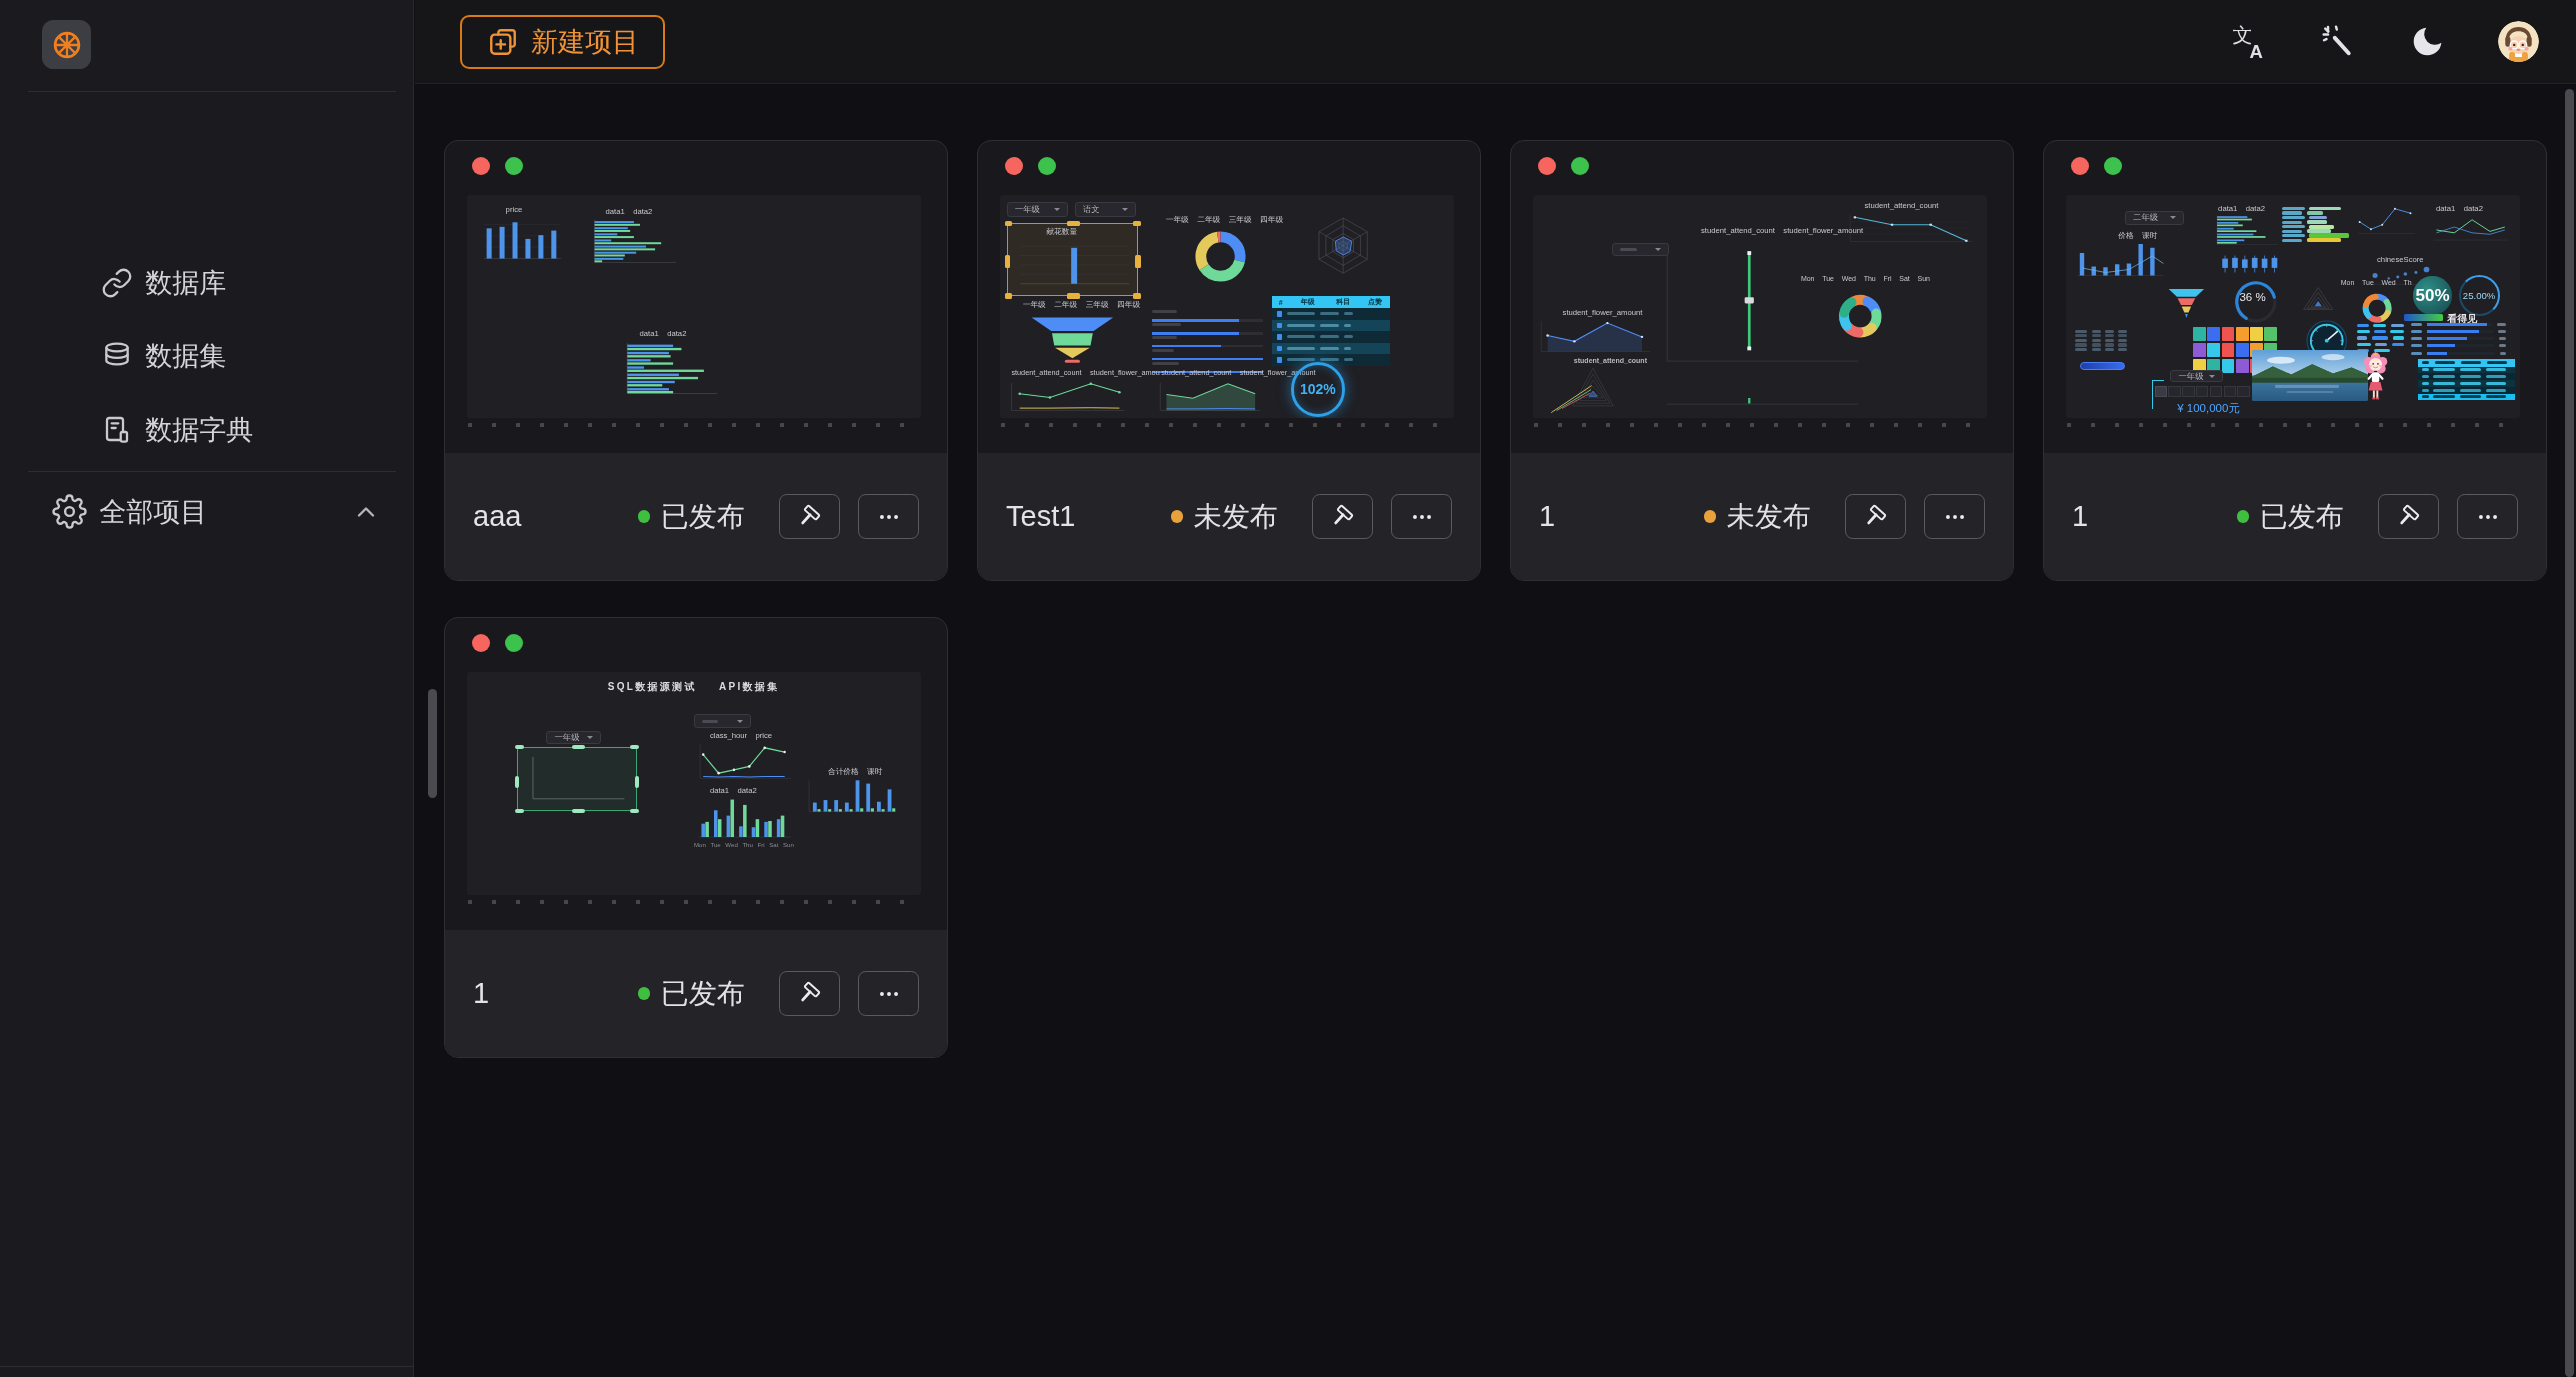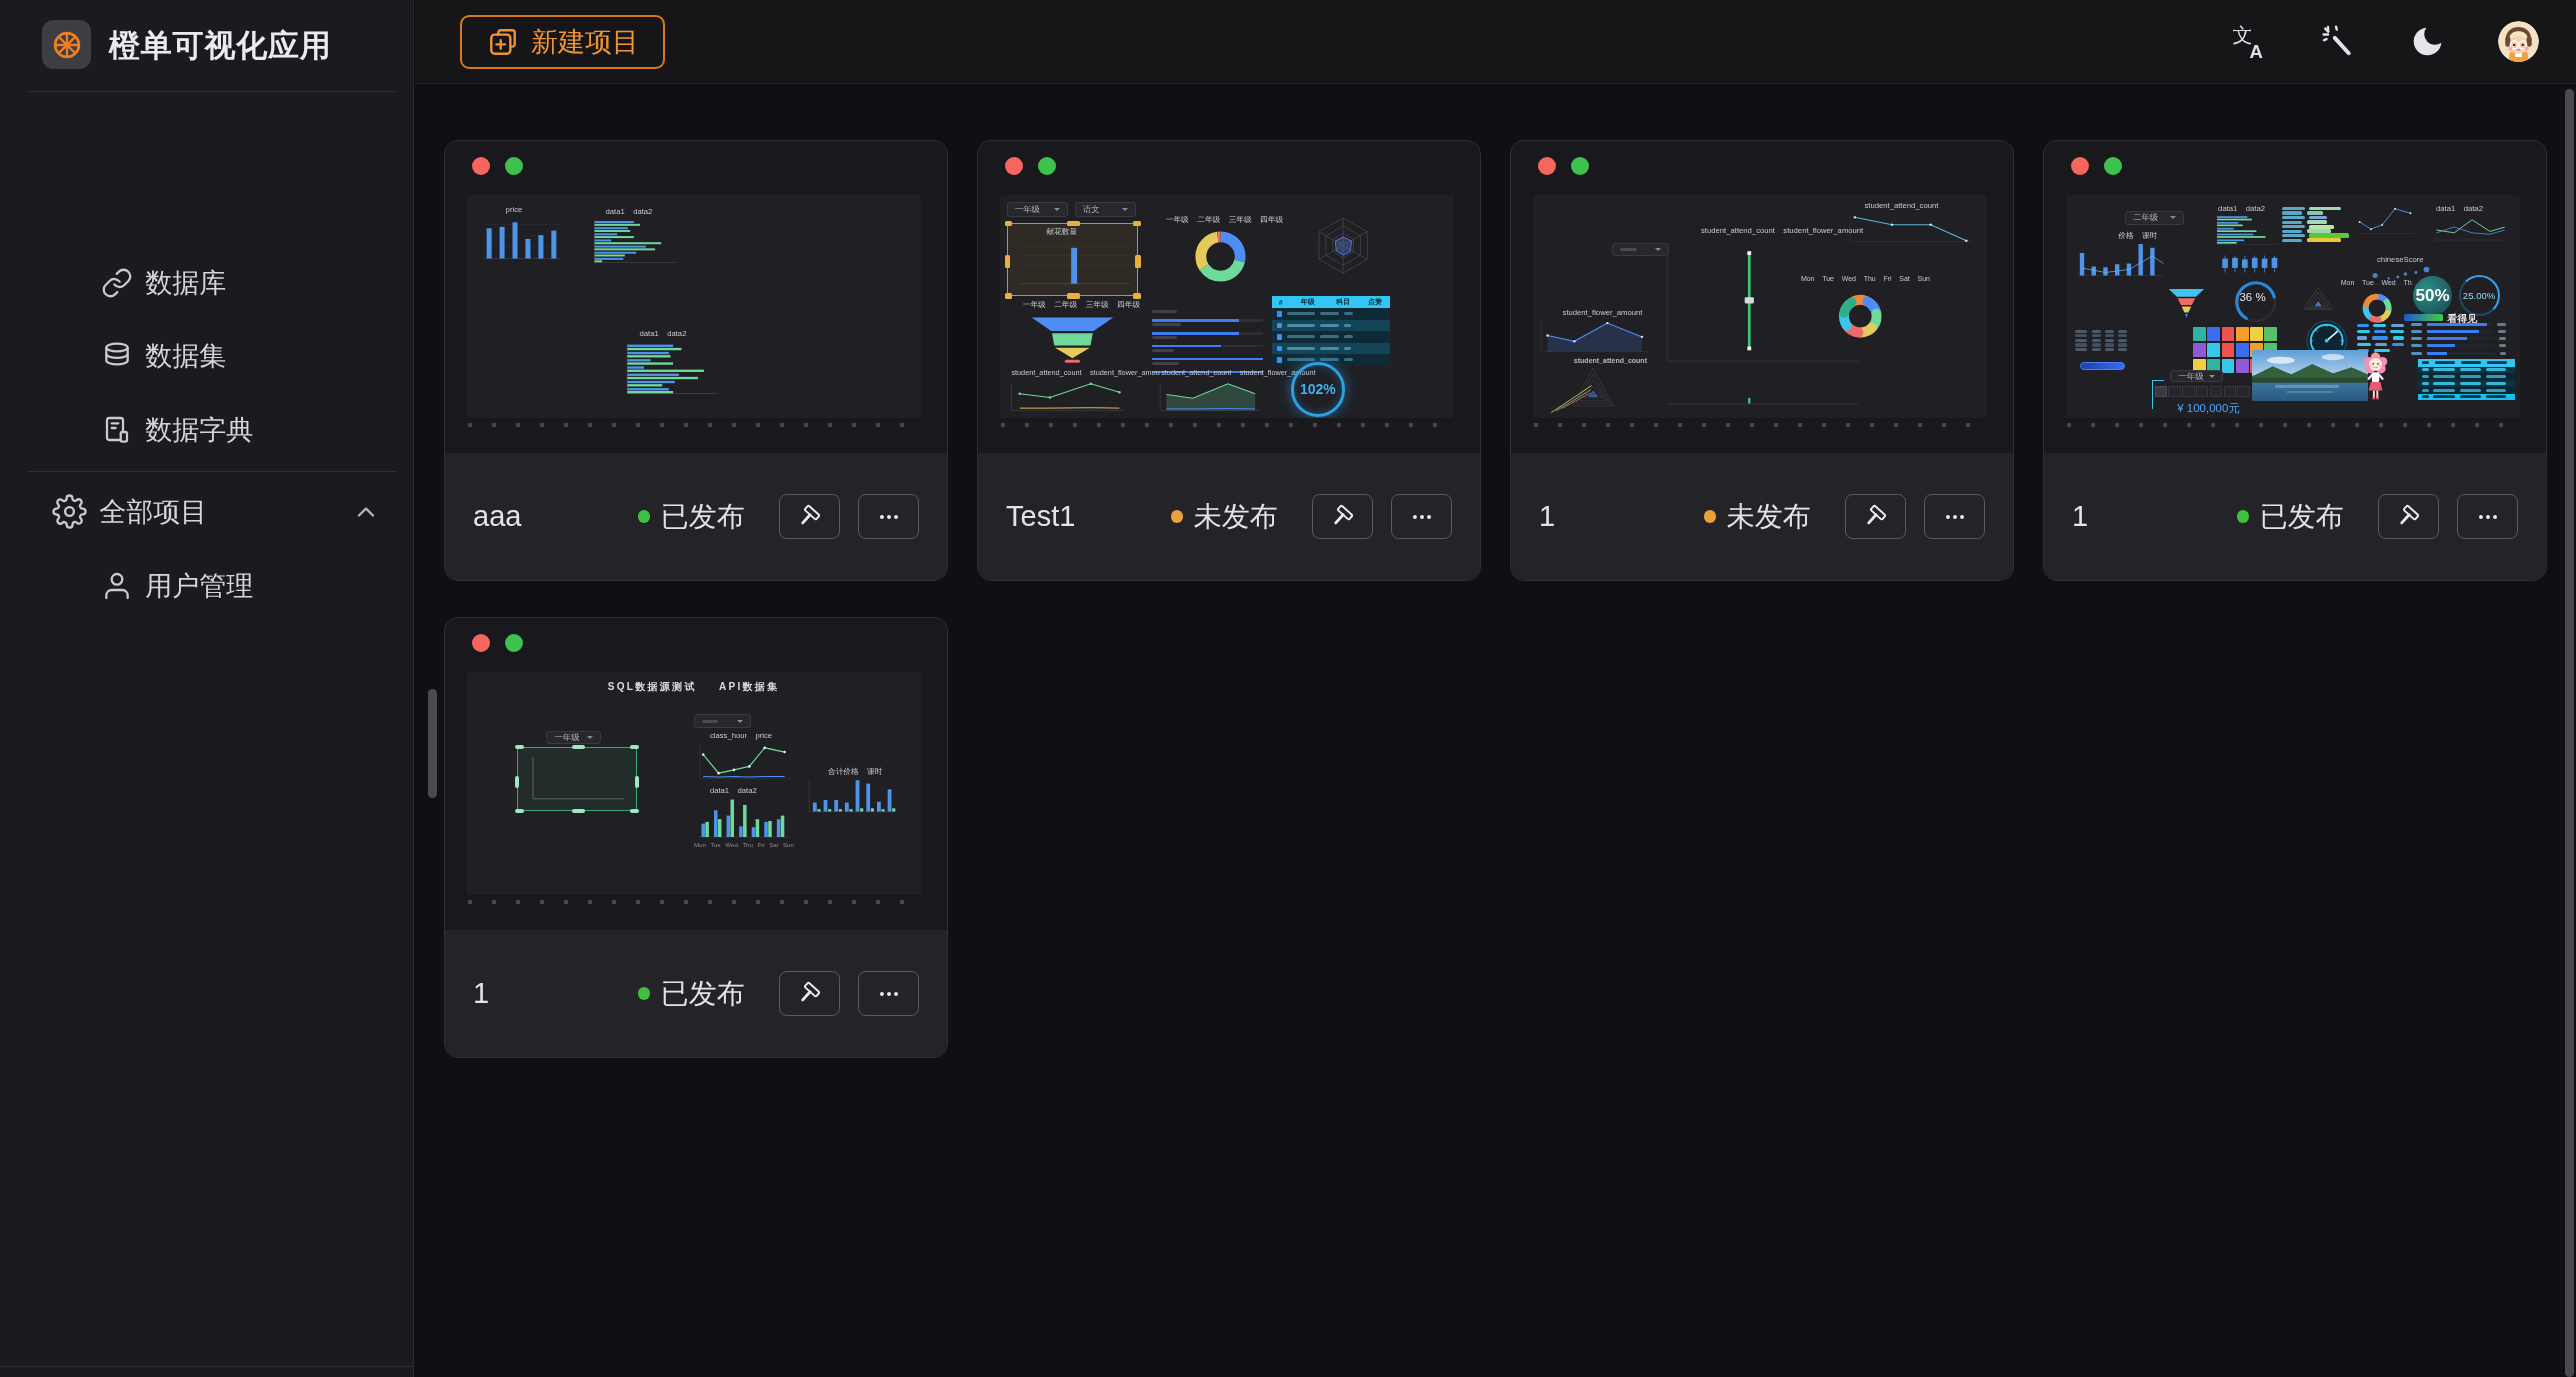--- a/index.html
+++ b/index.html
@@ -59,21 +59,20 @@
 <body>
 
 <aside class="sidebar">
   <div class="logo">
     <svg width="34" height="34" viewBox="0 0 24 24">
       <circle cx="12" cy="12" r="8.4" fill="none" stroke="#ef7f1f" stroke-width="1.9"></circle>
       <path d="M12 4.2v15.6M4.2 12h15.6M6.6 6.6l10.8 10.8M17.4 6.6 6.6 17.4" stroke="#ef7f1f" stroke-width="1.6"></path>
       <circle cx="12" cy="12" r="2.1" fill="#ef7f1f"></circle>
     </svg>
   </div>
-  <div class="app-title">橙单可视化应用</div>
   <div class="sdiv" style="top:91px"></div>
 
 
 
   <div class="mrow" style="top:246px;height:74px">
     <svg class="sicon" viewBox="0 0 24 24" fill="none" stroke="currentColor" stroke-width="1.7" stroke-linecap="round" stroke-linejoin="round">
       <path d="M10 13a5 5 0 0 0 7.54.54l3-3a5 5 0 0 0-7.07-7.07l-1.72 1.71"></path>
       <path d="M14 11a5 5 0 0 0-7.54-.54l-3 3a5 5 0 0 0 7.07 7.07l1.71-1.71"></path>
     </svg>
     <span class="lbl">数据库</span>
@@ -103,27 +102,20 @@
     <svg class="gicon" viewBox="0 0 24 24" fill="none" stroke="currentColor" stroke-width="1.6" stroke-linecap="round" stroke-linejoin="round">
       <circle cx="12" cy="12" r="3"></circle>
       <path d="M19.4 15a1.65 1.65 0 0 0 .33 1.82l.06.06a2 2 0 0 1 0 2.83 2 2 0 0 1-2.83 0l-.06-.06a1.65 1.65 0 0 0-1.82-.33 1.65 1.65 0 0 0-1 1.51V21a2 2 0 0 1-2 2 2 2 0 0 1-2-2v-.09A1.65 1.65 0 0 0 9 19.4a1.65 1.65 0 0 0-1.82.33l-.06.06a2 2 0 0 1-2.83 0 2 2 0 0 1 0-2.83l.06-.06a1.65 1.65 0 0 0 .33-1.82 1.65 1.65 0 0 0-1.51-1H3a2 2 0 0 1-2-2 2 2 0 0 1 2-2h.09A1.65 1.65 0 0 0 4.6 9a1.65 1.65 0 0 0-.33-1.82l-.06-.06a2 2 0 0 1 0-2.83 2 2 0 0 1 2.83 0l.06.06a1.65 1.65 0 0 0 1.82.33H9a1.65 1.65 0 0 0 1-1.51V3a2 2 0 0 1 2-2 2 2 0 0 1 2 2v.09a1.65 1.65 0 0 0 1 1.51 1.65 1.65 0 0 0 1.82-.33l.06-.06a2 2 0 0 1 2.83 0 2 2 0 0 1 0 2.83l-.06.06a1.65 1.65 0 0 0-.33 1.82V9a1.65 1.65 0 0 0 1.51 1H21a2 2 0 0 1 2 2 2 2 0 0 1-2 2h-.09a1.65 1.65 0 0 0-1.51 1z"></path>
     </svg>
     <span class="lbl">全部项目</span>
     <svg class="chev" viewBox="0 0 24 24" fill="none" stroke="currentColor" stroke-width="2" stroke-linecap="round" stroke-linejoin="round">
         <path d="M6 15l6-6 6 6"></path>
       </svg>
   </div>
 
-  <div class="mrow" style="top:549px;height:74px">
-    <svg class="sicon" viewBox="0 0 24 24" fill="none" stroke="currentColor" stroke-width="1.7" stroke-linecap="round" stroke-linejoin="round">
-      <path d="M20 21v-2a4 4 0 0 0-4-4H8a4 4 0 0 0-4 4v2"></path>
-        <circle cx="12" cy="7" r="4"></circle>
-    </svg>
-    <span class="lbl">用户管理</span>
-  </div>
 
   <div class="sdiv" style="top:1366px;left:0;right:0"></div>
 </aside>
 
 <div class="sthumb" style="left:428px;top:689px;height:109px"></div>
 
 <header class="topbar">
   <button class="new-btn">
     <svg viewBox="0 0 24 24" fill="none" stroke="currentColor" stroke-width="1.8" stroke-linecap="round" stroke-linejoin="round">
       <path d="M8.5 6.5V5a1.8 1.8 0 0 1 1.8-1.8H19A1.8 1.8 0 0 1 20.8 5v8.7a1.8 1.8 0 0 1-1.8 1.8h-1.5"></path>

